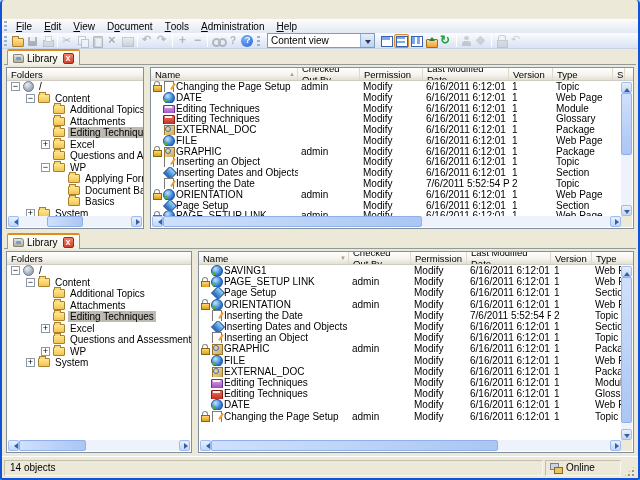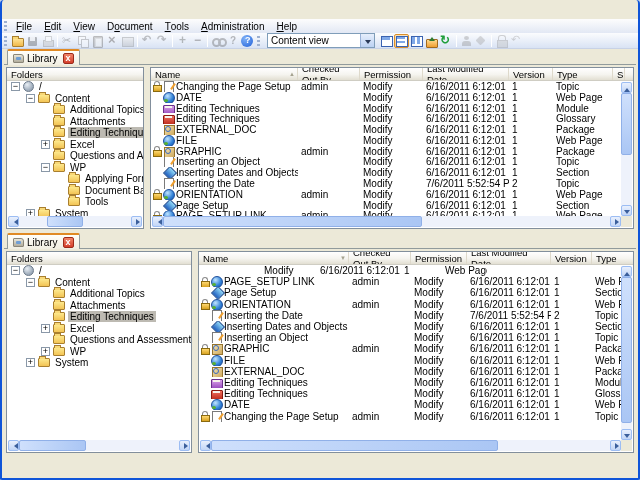--- a/index.html
+++ b/index.html
@@ -325,21 +325,21 @@
             <span class="tlabel">Applying Formatting</span>
           </div>
           <div class="trow" style="padding-left: 47px;">
             <span class="expsp"></span>
             <span class="ti fold"></span>
             <span class="tlabel">Document Basics</span>
           </div>
           <div class="trow" style="padding-left: 47px;">
             <span class="expsp"></span>
             <span class="ti fold"></span>
-            <span class="tlabel">Tools</span>
+            <span class="tlabel">Basics</span>
           </div>
           <div class="trow" style="padding-left: 17px;">
             <span class="exp">+</span>
             <span class="ti fold"></span>
             <span class="tlabel">System</span>
           </div>
         </div>
       <div class="sbh" style="right:1px">
         <span class="sbtn left"></span>
         <span class="strack">
@@ -640,20 +640,25 @@
           </span>
           <span class="hcell" style="width: 41px;">
             <span class="htext">Version</span>
           </span>
           <span class="hcell" style="width: 45px;">
             <span class="htext">Type</span>
           </span>
         </div>
       <div class="rows">
           <div class="lrow">
+            <span class="cell namecell" style="width: 150px;">
+              <span class="lockslot"></span>
+              <span class="fi fi-web-page"></span>
+              <span>SAVING1</span>
+            </span>
             <span class="cell" style="width: 62px;"></span>
             <span class="cell" style="width: 56px;">Modify</span>
             <span class="cell" style="width: 84px;">6/16/2011 6:12:01 PM</span>
             <span class="cell" style="width: 41px;">1</span>
             <span class="cell" style="width: 45px;">Web Page</span>
           </div>
           <div class="lrow">
             <span class="cell namecell" style="width: 150px;">
               <span class="lockslot">
                 <span class="lock"></span>
@@ -829,14 +834,22 @@
         <span class="sbtn left"></span>
         <span class="strack">
             <span class="sthumb" style="left: 0%; width: 72%;"></span>
           </span>
         <span class="sbtn right"></span>
       </div>
       <div class="corner"></div>
     </div>
   </div>
 
+  <div class="statusbar">
+    <div class="sp-left">14 objects</div>
+    <div class="sp-right">
+      <span class="online-icon"></span>
+      <span>Online</span>
+    </div>
+    <div class="gripcorner"></div>
+  </div>
 
 </div>
 
 </body></html>

